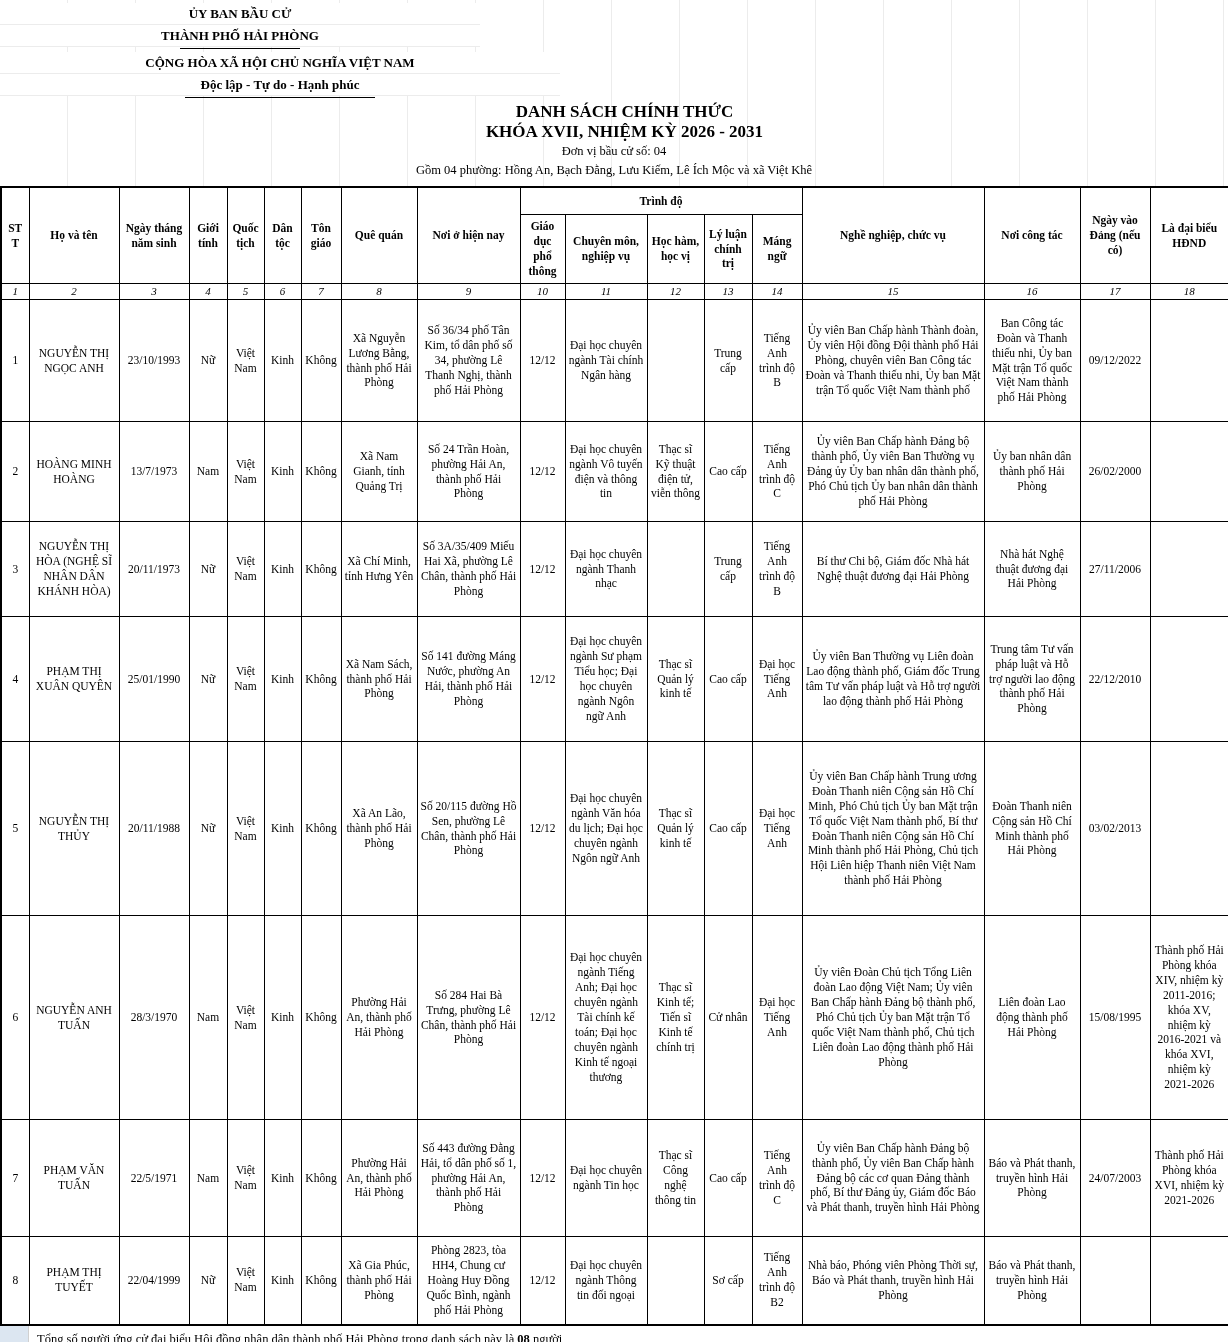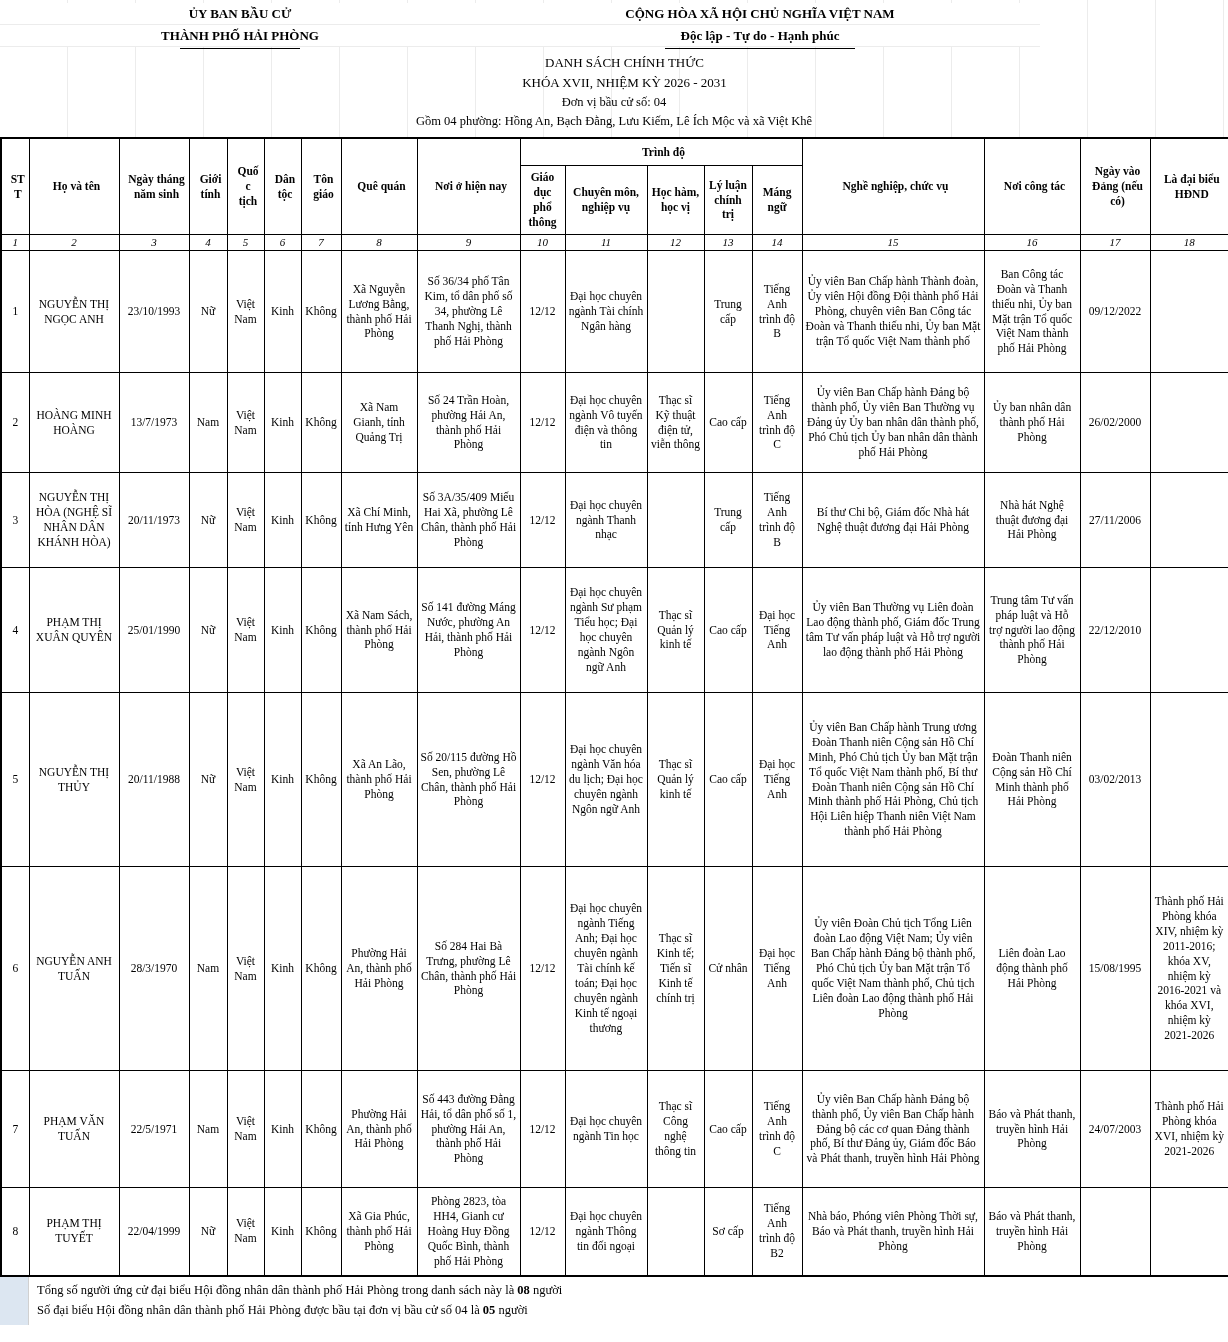--- a/index.html
+++ b/index.html
@@ -3,43 +3,43 @@
 <meta charset="utf-8">
 <style>
   html,body{margin:0;padding:0;background:#fff;}
   body{width:1228px;font-family:"Liberation Serif","DejaVu Serif",serif;color:#000;}
   .sheet{width:1228px;position:relative;background:#fff;}
 
   
   .top-area{
     background-image:repeating-linear-gradient(to right, transparent 0px, transparent 67px, #ececec 67px, #ececec 68px);
   }
-  .letterhead{display:flex;align-items:flex-start;}
+  .letterhead{display:flex;justify-content:space-between;align-items:flex-start;flex-direction:column;}
   .lh-block{text-align:center;padding-top:3px;}
   .lh-left{width:480px;}
   .lh-right{width:560px;}
   .lh-line{font-weight:bold;font-size:13px;line-height:21px;border-bottom:1px solid #ececec;background:#fff;}
   .lh-underline{display:block;margin:1px auto 0 auto;border-bottom:1.5px solid #000;}
   .u-left{width:120px;}
   .u-right{width:190px;}
   .title-block{text-align:center;padding:4px 0 6px 0;}
-  .title-main{font-weight:normal;font-size:13px;line-height:20px;background:transparent;padding-left:21px;}
+  .title-main{font-weight:bold;font-size:17px;line-height:20px;background:transparent;padding-left:21px;}
   .title-sub{font-size:12.5px;line-height:19px;}
 
   
   table.main{border-collapse:collapse;table-layout:fixed;width:1228px;border:2px solid #000;}
   table.main th, table.main td{
     border:1px solid #000;
     text-align:center;vertical-align:middle;
     padding:1px 3px;font-size:11.5px;line-height:1.3;
     overflow:hidden;word-wrap:break-word;
   }
   table.main th{font-weight:bold;}
   tr.numrow td{font-style:italic;height:15px;font-size:11px;padding:0 2px;}
-  tr.grouprow th{height:24px;padding-left:8px;}
+  tr.grouprow th{height:24px;}
   tr.subrow th{height:66px;font-weight:bold;}
   tbody tr:nth-child(1){height:122px;}
   tbody tr:nth-child(2){height:100px;}
   tbody tr:nth-child(3){height:95px;}
   tbody tr:nth-child(4){height:125px;}
   tbody tr:nth-child(5){height:174px;}
   tbody tr:nth-child(6){height:204px;}
   tbody tr:nth-child(7){height:117px;}
   tbody tr:nth-child(8){height:88px;}
 
@@ -286,21 +286,21 @@
         </tr>
         <tr>
           <td>8</td>
           <td>PHẠM THỊ TUYẾT</td>
           <td>22/04/1999</td>
           <td>Nữ</td>
           <td>Việt Nam</td>
           <td>Kinh</td>
           <td>Không</td>
           <td>Xã Gia Phúc, thành phố Hải Phòng</td>
-          <td>Phòng 2823, tòa HH4, Gianh cư Hoàng Huy Đồng Quốc Bình, thành phố Hải Phòng</td>
+          <td>Phòng 2823, tòa HH4, Chung cư Hoàng Huy Đồng Quốc Bình, ngành phố Hải Phòng</td>
           <td>12/12</td>
           <td>Đại học chuyên ngành Thông tin đối ngoại</td>
           <td></td>
           <td>Sơ cấp</td>
           <td>Tiếng Anh trình độ B2</td>
           <td>Nhà báo, Phóng viên Phòng Thời sự, Báo và Phát thanh, truyền hình Hải Phòng</td>
           <td>Báo và Phát thanh, truyền hình Hải Phòng</td>
           <td></td>
           <td></td>
         </tr>

